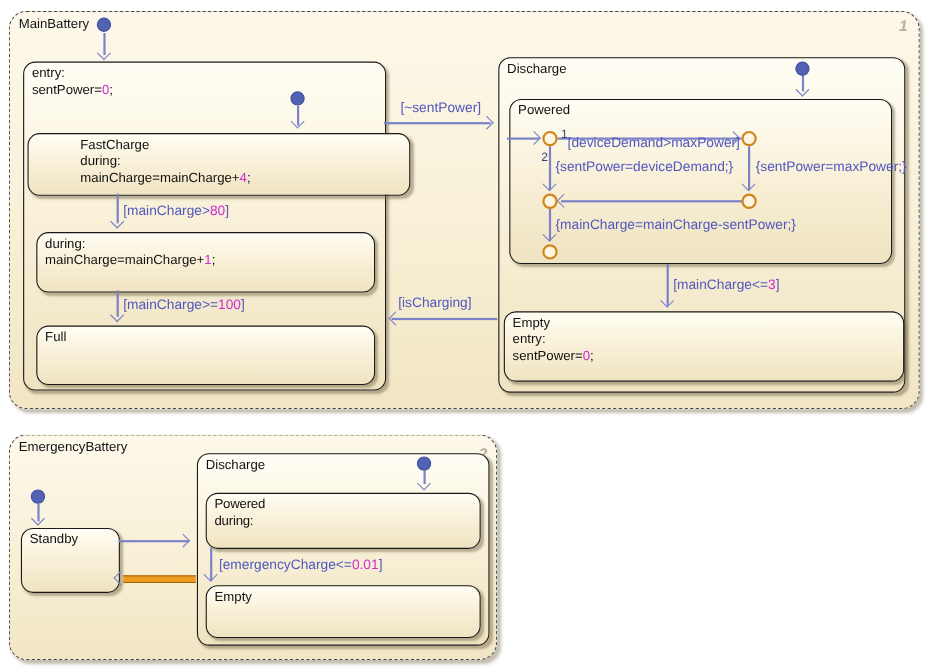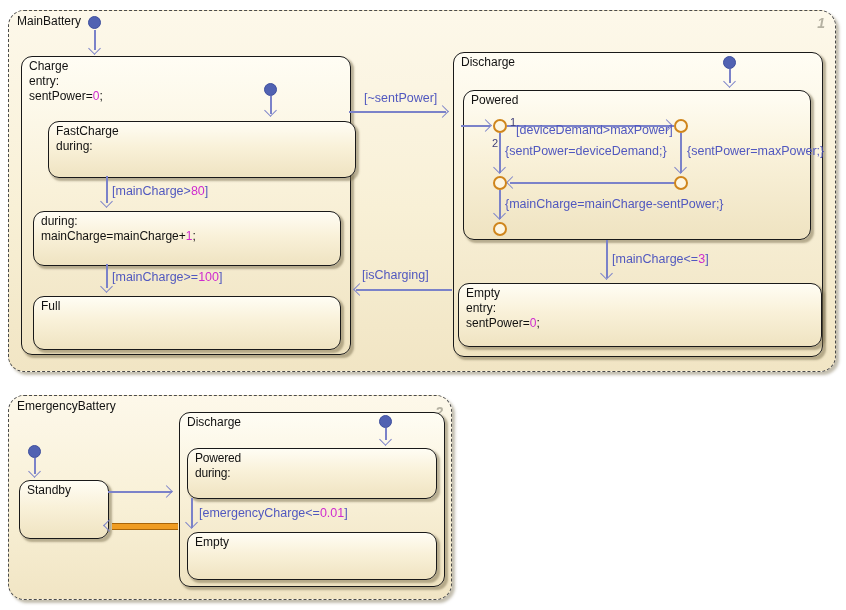--- a/index.html
+++ b/index.html
@@ -40,29 +40,29 @@
 <body>
 
 <div class="canvas">
 
   <div class="container" style="left:8px;top:10px;width:826px;height:360px;">
     <div class="ttl" style="position:absolute;left:8px;top:3px;">MainBattery</div>
     <div class="badge" style="right:10px;top:4px;">1</div>
 
     <div class="state" style="left:12px;top:45px;width:328px;height:297px;">
       <div class="hd">
-        <div>Charge</div>
         <div>entry:</div>
         <div><span>sentPower=</span><span class="m">0</span><span>;</span></div>
       </div>
 
-      <div class="state" style="left:26px;top:64px;width:306px;height:55px;">
+      <div class="state" style="left:3px;top:64px;width:306px;height:55px;padding-left:40px;">
         <div class="hd">
           <div>FastCharge</div>
           <div>during:</div>
+          <div><span>mainCharge=mainCharge+</span><span class="m">4</span><span>;</span></div>
         </div>
       </div>
 
       <div class="state" style="left:11px;top:154px;width:306px;height:53px;">
         <div class="hd">
           <div>during:</div>
           <div><span>mainCharge=mainCharge+</span><span class="m">1</span><span>;</span></div>
         </div>
       </div>
 

